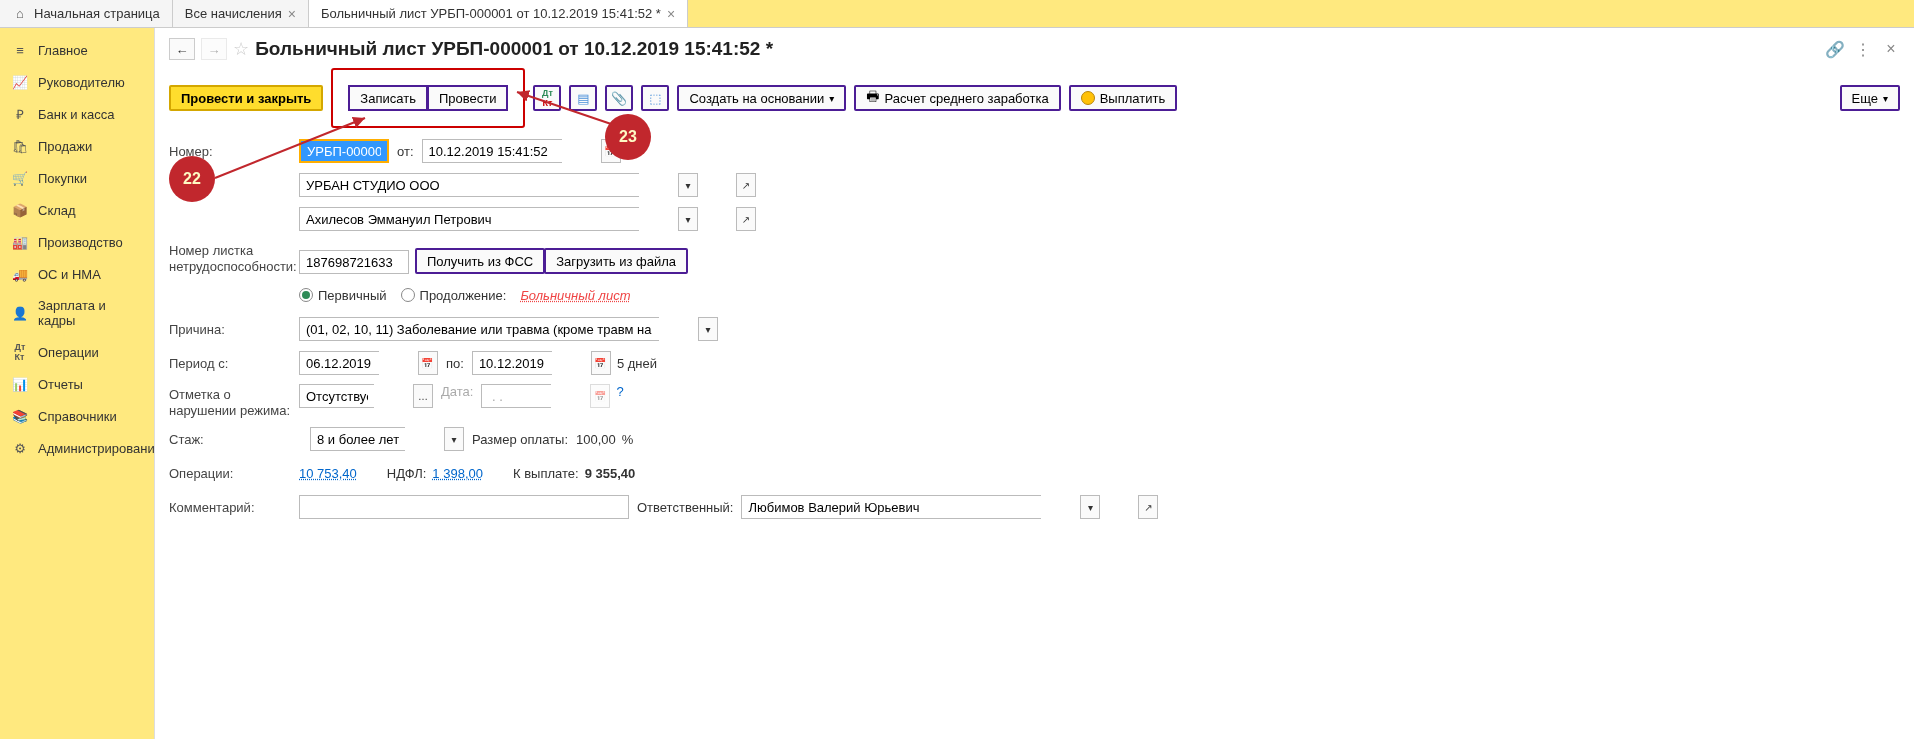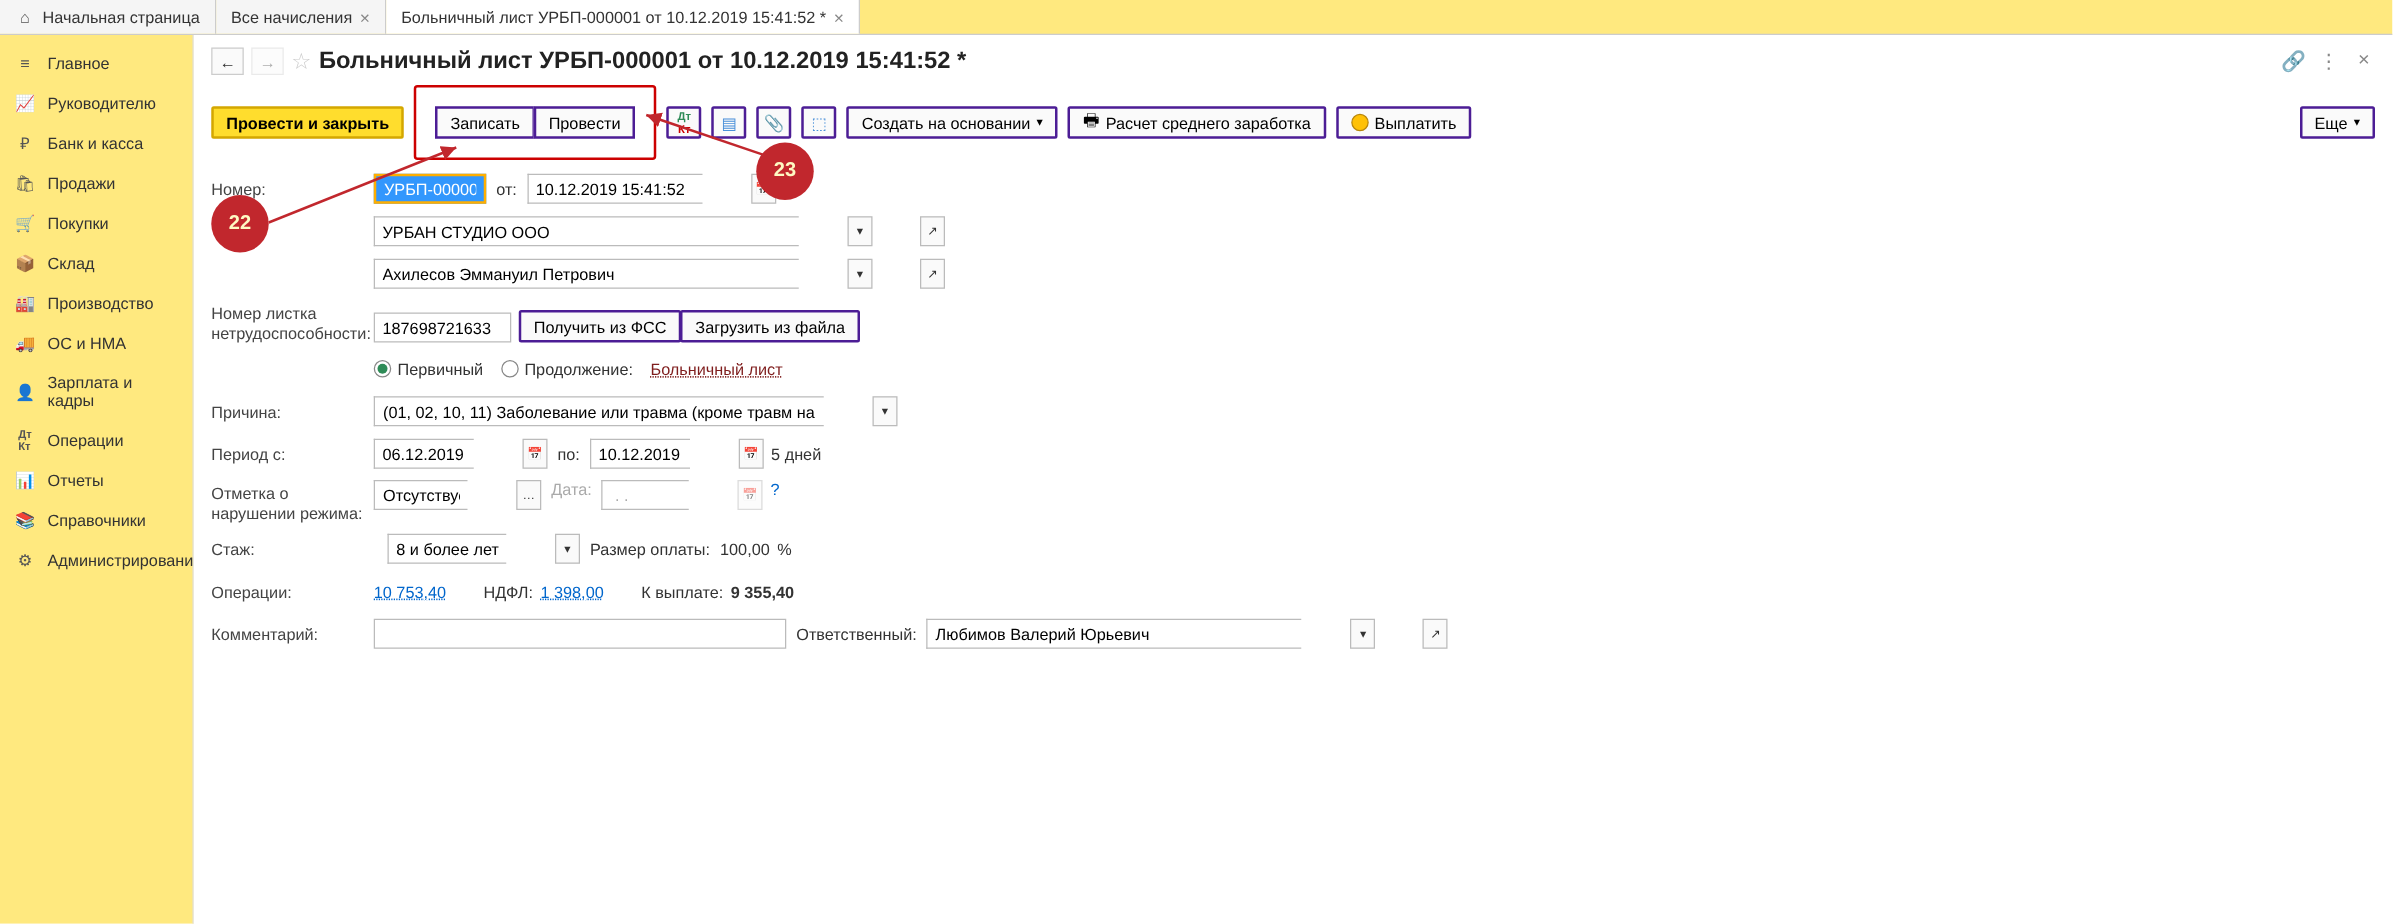--- a/index.html
+++ b/index.html
@@ -36,21 +36,21 @@
 .inp.highlight { border: 2px solid #ffae00; background: #fff; }
 .inp.highlight::selection { background: #3297fd; color: #fff; }
 .combo { display: flex; gap: 39px; }
 .combo .inp { border-right: none; }
 .combo-btn { width: 20px; height: 24px; border: 1px solid #bbb; background: #fafafa; display:flex; align-items:center; justify-content:center; font-size:10px; cursor:pointer;}
 .combo-btn + .combo-btn { margin-left: -1px; }
 .radio-group { display: flex; align-items: center; gap: 14px; }
 .radio { width:14px; height:14px; border:1px solid #888; border-radius:50%; display:inline-flex; align-items:center; justify-content:center; }
 .radio.checked::after { content:''; width:8px; height:8px; background:#2e8b57; border-radius:50%; }
 .radio-label { display:flex; align-items:center; gap:5px; cursor:pointer; }
-.link-disabled { color:#7f1d1d; text-decoration:underline dotted; }
+.link-disabled { color:#ef4444; text-decoration:underline dotted;font-style:italic; }
 .link { color:#0066cc; text-decoration:underline dotted; cursor:pointer; }
 .from-label { margin: 0 8px; }
 .callout { position:absolute; width:46px; height:46px; background:#c1272d; border-radius:50%; color:#fef9c3; font-size:16px; font-weight:bold; display:flex; align-items:center; justify-content:center; z-index:10; }
 .callout-22 { top: 128px; left: 14px; }
 .callout-23 { top: 86px; left: 450px; }
 svg.arrow { position:absolute; pointer-events:none; z-index:9; }
 .help-q { color:#0066cc; margin-left:6px; cursor:pointer; }
 .small-gap { margin-left: 6px; }
 .drop-caret::after { content:' ▾'; font-size:10px; }
 .coin { width:14px; height:14px; border-radius:50%; background:#ffc107; border:1px solid #b8860b; display:inline-block; }

